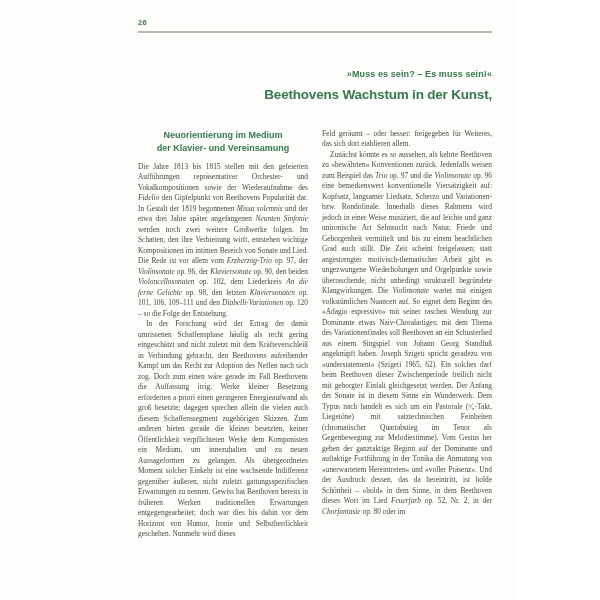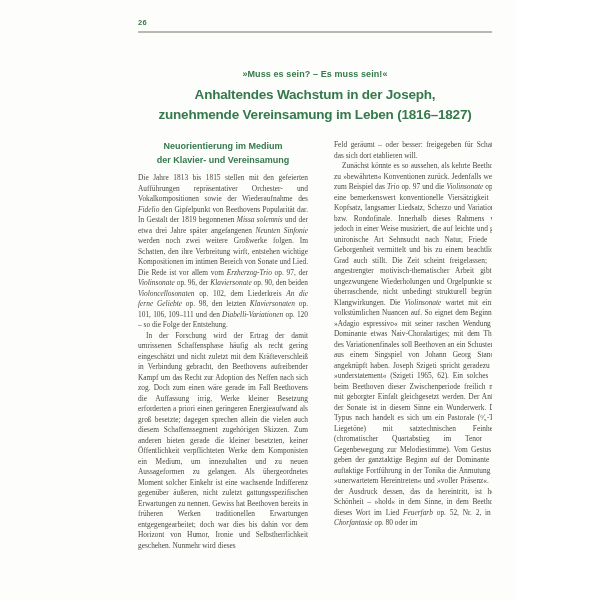--- a/index.html
+++ b/index.html
@@ -31,41 +31,41 @@
     letter-spacing:.3px;
     display:inline-block;
   }
   .rule{
     margin-top:2px;
     height:2px;
     background:var(--rule-color);
   }
   .chapter-header{
     margin-top:36px;
-    text-align:center;
+    text-align:right;
   }
   .epigraph{
     font-family:"Liberation Sans", sans-serif;
     font-weight:bold;
     font-size:9px;line-height:11px;
     color:var(--accent-green);
     letter-spacing:.1px;
   }
   .title{
     margin:5px 0 0 0;
     font-family:"Liberation Sans", sans-serif;
     font-weight:bold;
     font-size:13.5px;line-height:19.5px;
     letter-spacing:-.2px;
     color:var(--accent-green);
   }
   .columns{
     display:flex;
-    gap:26px;
-    margin-top:16px;
+    gap:14px;
+    margin-top:24px;
     height:412px;
     overflow:hidden;
   }
   .col{width:170px;flex:0 0 170px;overflow:hidden;}
   .section-heading{
     margin:0 0 6px 0;
     font-family:"Liberation Sans", sans-serif;
     font-weight:bold;
     font-size:9px;line-height:13.5px;
     text-align:center;
@@ -89,33 +89,33 @@
 <div class="page">
   <div class="content">
 
     <div class="pagenum-row">
       <span class="pagenum">26</span>
       <div class="rule"></div>
     </div>
 
     <div class="chapter-header">
       <div class="epigraph">»Muss es sein? – Es muss sein!«</div>
-      <h1 class="title"><span>Anhaltendes Wachstum in der Joseph,</span><br><span>zunehmende Vereinsamung im Leben (1816–1827)</span></h1>
+      <h1 class="title"><span>Beethovens Wachstum in der Kunst,</span><br></h1>
     </div>
 
     <div class="columns">
       <div class="col">
         <h2 class="section-heading"><span>Neuorientierung im Medium</span><br><span>der Klavier- und Vereinsamung</span></h2>
         <div class="col-body">
             <p><span>Die Jahre 1813 bis 1815 stellen mit den gefeierten Aufführungen repräsentativer Orchester- und Vokalkompositionen sowie der Wiederaufnahme des </span><i>Fidelio</i><span> den Gipfelpunkt von Beethovens Popularität dar. In Gestalt der 1819 begonnenen </span><i>Missa solemnis</i><span> und der etwa drei Jahre später angefangenen </span><i>Neunten Sinfonie</i><span> werden noch zwei weitere Großwerke folgen. Im Schatten, den ihre Verbreitung wirft, entstehen wichtige Kompositionen im intimen Bereich von Sonate und Lied. Die Rede ist vor allem vom </span><i>Erzherzog-Trio</i><span> op. 97, der </span><i>Violinsonate</i><span> op. 96, der </span><i>Klaviersonate</i><span> op. 90, den beiden </span><i>Violoncellosonaten</i><span> op. 102, dem Liederkreis </span><i>An die ferne Geliebte</i><span> op. 98, den letzten </span><i>Klaviersonaten</i><span> op. 101, 106, 109–111 und den </span><i>Diabelli-Variationen</i><span> op. 120 – so die Folge der Entstehung.</span></p>
             <p class="indent"><span>In der Forschung wird der Ertrag der damit umrissenen Schaffensphase häufig als recht gering eingeschätzt und nicht zuletzt mit dem Kräfteverschleiß in Verbindung gebracht, den Beethovens aufreibender Kampf um das Recht zur Adoption des Neffen nach sich zog. Doch zum einen wäre gerade im Fall Beethovens die Auffassung irrig, Werke kleiner Besetzung erforderten a priori einen geringeren Energieaufwand als groß besetzte; dagegen sprechen allein die vielen auch diesem Schaffenssegment zugehörigen Skizzen. Zum anderen bieten gerade die kleiner besetzten, keiner Öffentlichkeit verpflichteten Werke dem Komponisten ein Medium, um innezuhalten und zu neuen Aussageformen zu gelangen. Als übergeordnetes Moment solcher Einkehr ist eine wachsende Indifferenz gegenüber äußeren, nicht zuletzt gattungsspezifischen Erwartungen zu nennen. Gewiss hat Beethoven bereits in früheren Werken traditionellen Erwartungen entgegengearbeitet; doch war dies bis dahin vor dem Horizont von Humor, Ironie und Selbstherrlichkeit geschehen. Nunmehr wird dieses</span></p>
           </div>
       </div>
       <div class="col">
         <div class="col-body">
-            <p><span>Feld geräumt – oder besser: freigegeben für Schatten, das sich dort etablieren will.</span></p>
+            <p><span>Feld geräumt – oder besser: freigegeben für Weiteres, das sich dort etablieren allem.</span></p>
             <p class="indent"><span>Zunächst könnte es so aussehen, als kehrte Beethoven zu »bewährten« Konventionen zurück. Jedenfalls weisen zum Beispiel das </span><i>Trio</i><span> op. 97 und die </span><i>Violinsonate</i><span> op. 96 eine bemerkenswert konventionelle Viersätzigkeit auf: Kopfsatz, langsamer Liedsatz, Scherzo und Variationen- bzw. Rondofinale. Innerhalb dieses Rahmens wird jedoch in einer Weise musiziert, die auf leichte und ganz unironische Art Sehnsucht nach Natur, Friede und Geborgenheit vermittelt und bis zu einem beachtlichen Grad auch stillt. Die Zeit scheint freigelassen; statt angestrengter motivisch-thematischer Arbeit gibt es ungezwungene Wiederholungen und Orgelpunkte sowie überraschende, nicht unbedingt strukturell begründete Klangwirkungen. Die </span><i>Violinsonate</i><span> wartet mit einigen volkstümlichen Nuancen auf. So eignet dem Beginn des »Adagio espressivo« mit seiner raschen Wendung zur Dominante etwas Naiv-Choralartiges; mit dem Thema des Variationenfinales soll Beethoven an ein Schusterlied aus einem Singspiel von Johann Georg Standfuß angeknüpft haben. Joseph Szigeti spricht geradezu von »understatement« (Szigeti 1965, 62). Ein solches darf beim Beethoven dieser Zwischenperiode freilich nicht mit geborgter Einfalt gleichgesetzt werden. Der Anfang der Sonate ist in diesem Sinne ein Wunderwerk. Dem Typus nach handelt es sich um ein Pastorale (⁶⁄₈-Takt, Liegetöne) mit satztechnischen Feinheiten (chromatischer Quartabstieg im Tenor als Gegenbewegung zur Melodiestimme). Vom Gestus her geben der ganztaktige Beginn auf der Dominante und auftaktige Fortführung in der Tonika die Anmutung von »unerwartetem Hereintreten« und »voller Präsenz«. Und der Ausdruck dessen, das da hereintritt, ist holde Schönheit – »hold« in dem Sinne, in dem Beethoven dieses Wort im Lied </span><i>Feuerfarb</i><span> op. 52, Nr. 2, in der </span><i>Chorfantasie</i><span> op. 80 oder im</span></p>
           </div>
       </div>
     </div>
 
   </div>
 </div>
 
 </body></html>

